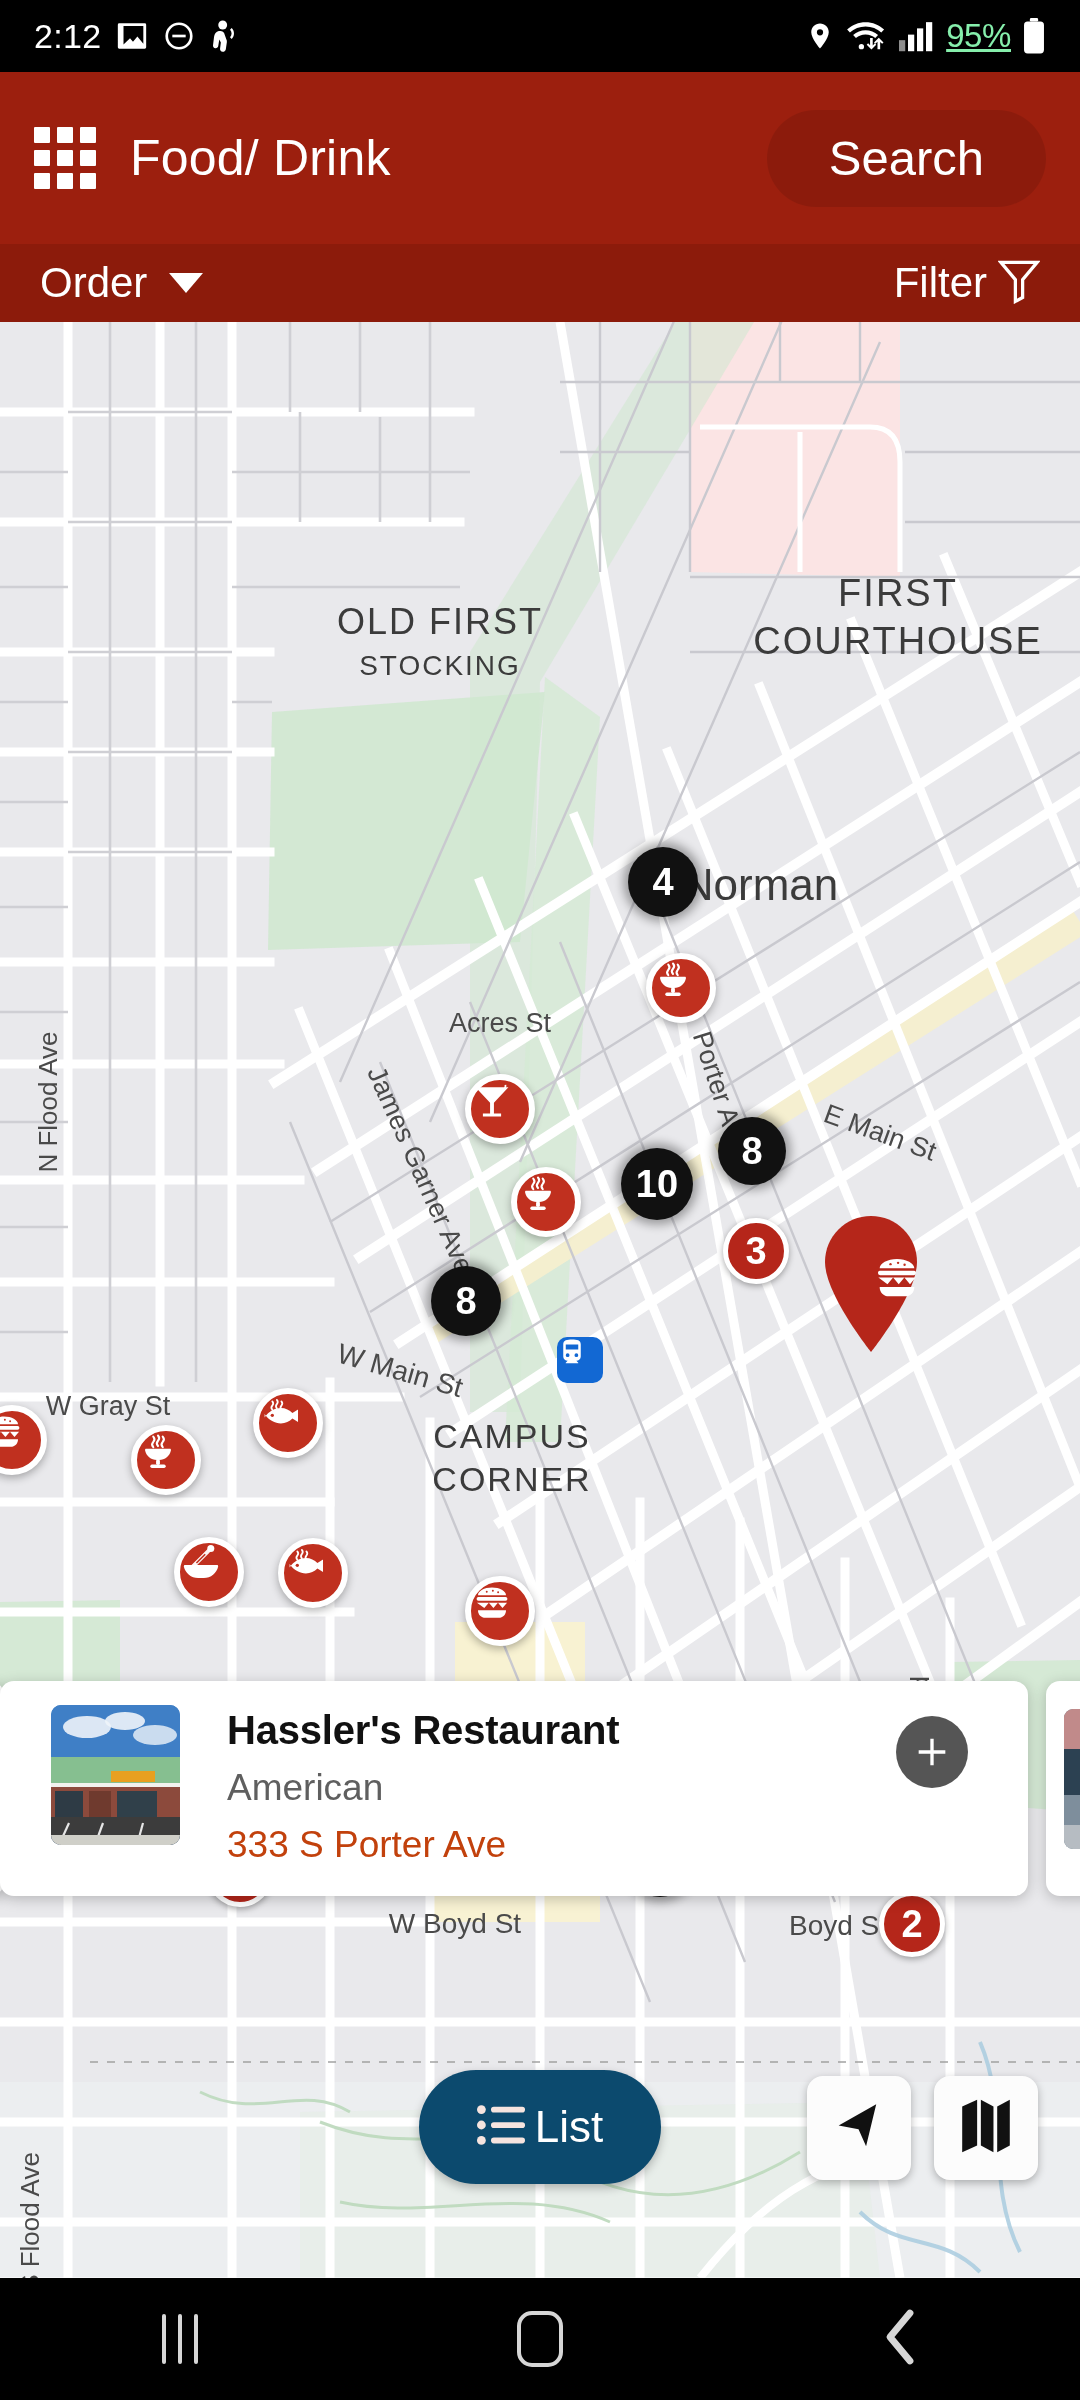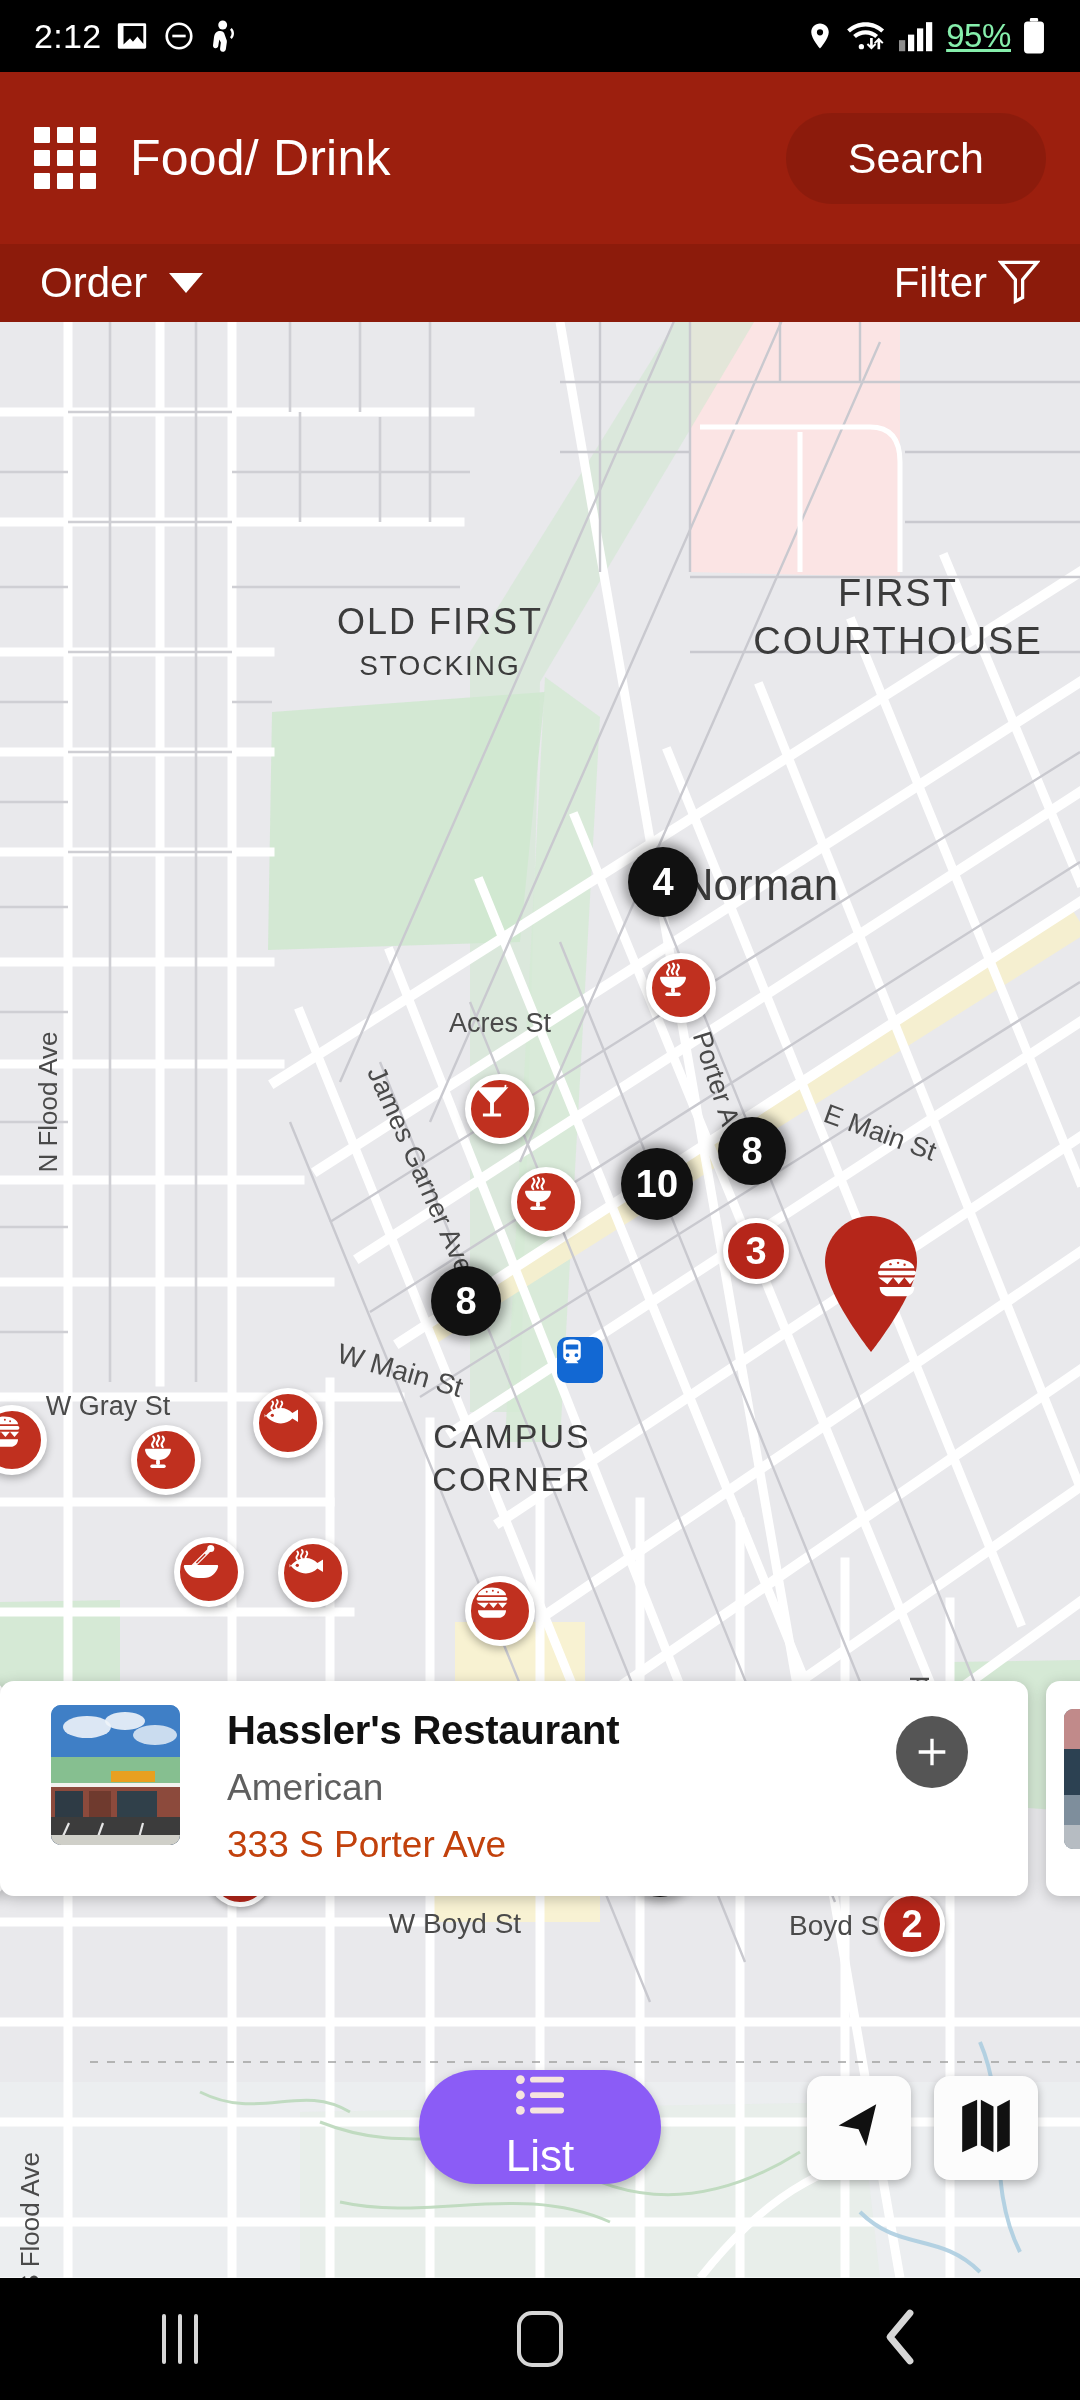--- a/index.html
+++ b/index.html
@@ -18,21 +18,21 @@
   .ic { display:block; }
 
   
   .appbar { position:absolute; left:0; top:72px; width:1080px; height:172px; background:#9c1f0e; }
   .appbar-inner { display:flex; align-items:center; height:100%; padding:0 34px; }
   .grid-icon { width:62px; height:62px; display:grid; grid-template-columns:repeat(3,1fr);
                grid-template-rows:repeat(3,1fr); gap:7px; flex:none; }
   .grid-icon i { background:#fff; border-radius:1px; display:block; }
   .app-title { color:#fff; font-size:50px; margin-left:34px; letter-spacing:0.2px; font-weight:400; white-space:nowrap;}
   .search-btn { margin-left:auto; background:rgba(0,0,0,0.10); border-radius:50px;
-                padding:24px 62px; color:#fff; font-size:43px; font-weight:400; line-height:1; }
+                padding:24px 62px; color:#fff; font-size:49px; font-weight:400; line-height:1; }
 
   
   .subbar { position:absolute; left:0; top:244px; width:1080px; height:78px; background:#8c1b0b;
             display:flex; align-items:center; padding:0 40px; }
   .order-wrap { display:flex; align-items:center; gap:22px; }
   .order-label { color:#fff; font-size:42px; }
   .caret { width:0;height:0;border-left:17px solid transparent;border-right:17px solid transparent;
            border-top:20px solid #fff; }
   .filter-wrap { margin-left:auto; display:flex; align-items:center; gap:11px; }
   .filter-label { color:#fff; font-size:42px; }
@@ -72,22 +72,22 @@
   .card-text { margin-left:47px; padding-top:3px; }
   .card-title { font-size:40px; font-weight:700; color:#111; letter-spacing:-0.2px; line-height:1.12;}
   .card-sub  { font-size:37px; color:#5f5f5f; margin-top:15px; line-height:1.1;}
   .card-addr { font-size:37px; color:#c2410c; margin-top:17px; line-height:1.1;}
   .plus-btn { position:absolute; right:60px; top:35px; width:72px; height:72px; border-radius:50%;
               background:#555; display:flex; align-items:center; justify-content:center; }
   .next-thumb { position:absolute; left:18px; top:28px; width:118px; height:140px; border-radius:9px; overflow:hidden;}
 
   
   .list-btn { position:absolute; left:419px; top:2070px; width:242px; height:114px;
-              background:#8b5cf6; border-radius:58px; display:flex; align-items:center;
-              justify-content:center; gap:10px; box-shadow:0 4px 10px rgba(0,0,0,.25);flex-direction:column; }
+              background:#0c4a6e; border-radius:58px; display:flex; align-items:center;
+              justify-content:center; gap:10px; box-shadow:0 4px 10px rgba(0,0,0,.25); }
   .list-btn .lbl { color:#fff; font-size:44px; }
   .sq-btn { position:absolute; top:2076px; width:104px; height:104px; background:#fcfcfc;
             border-radius:16px; display:flex; align-items:center; justify-content:center;
             box-shadow:0 3px 8px rgba(0,0,0,.28); }
   .sq-btn.nav { left:807px; }
   .sq-btn.layers { left:934px; }
 
   
   .navbar { position:absolute; left:0; top:2278px; width:1080px; height:122px; background:#000;
             display:flex; align-items:center; }

